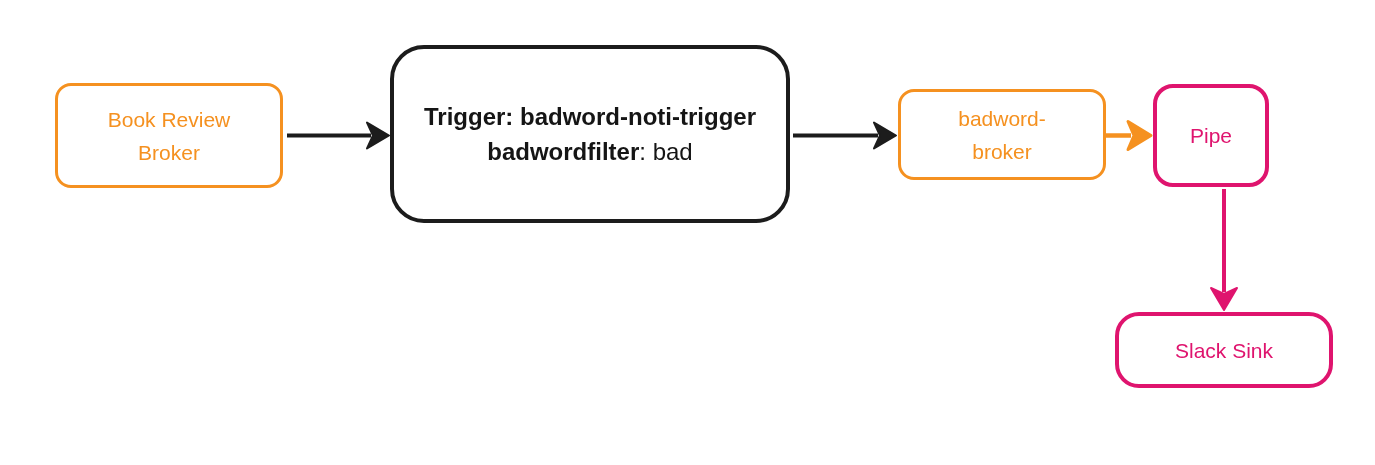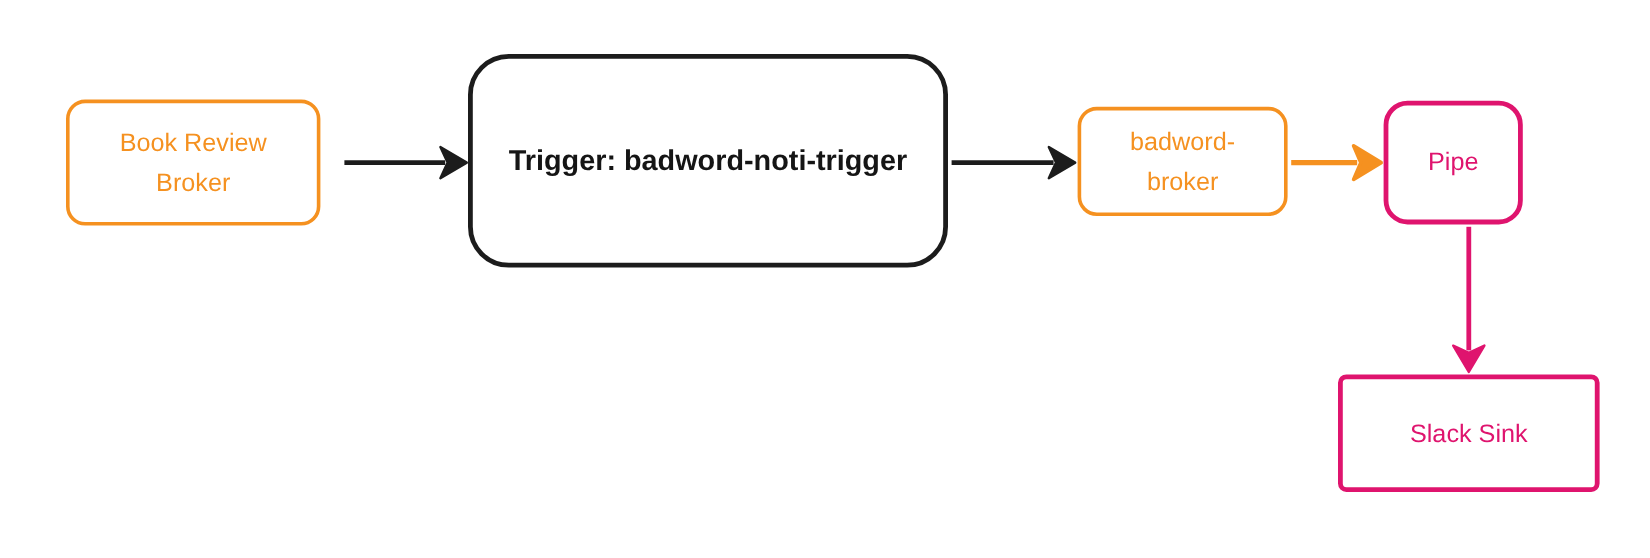--- a/index.html
+++ b/index.html
@@ -52,25 +52,25 @@
     border: 4px solid var(--pink);
     color: var(--pink);
     border-radius: 20px;
   }
   .node--dark {
     border: 4px solid var(--dark);
     color: #151515;
     border-radius: 34px;
   }
 
-  #node-book-review-broker { left: 55px;  top: 83px;  width: 212px; height: 105px; }
+  #node-book-review-broker { left: 55px;  top: 83px;  width: 228px; height: 105px; }
   #node-trigger            { left: 390px; top: 45px;  width: 400px; height: 178px; }
-  #node-badword-broker     { left: 898px; top: 89px;  width: 175px; height: 91px;  }
+  #node-badword-broker     { left: 898px; top: 89px;  width: 208px; height: 91px;  }
   #node-pipe               { left: 1153px;top: 84px;  width: 116px; height: 103px; }
-  #node-slack-sink         { left: 1115px;top: 312px; width: 218px; height: 98px; border-radius: 7px; }
+  #node-slack-sink         { left: 1115px;top: 312px; width: 218px; height: 76px; border-radius: 24px; }
 
   .trigger-text {
     font-size: 24px;
     line-height: 35px;
   }
   .trigger-text .bold { font-weight: 700; }
 </style>
 </head>
 <body>
 
@@ -102,20 +102,23 @@
   <div class="node node--orange" id="node-book-review-broker">
     <span class="node-label">Book Review
 Broker</span>
   </div>
 
   <div class="node node--dark" id="node-trigger">
     <div class="trigger-text">
       <div>
         <span class="bold">Trigger: badword-noti-trigger</span>
       </div>
+      <div>
+        <span class="bold">badwordfilter</span><span>: bad</span>
+      </div>
     </div>
   </div>
 
   <div class="node node--orange" id="node-badword-broker">
     <span class="node-label">badword-
 broker</span>
   </div>
 
   <div class="node node--pink" id="node-pipe">
     <span class="node-label">Pipe</span>

